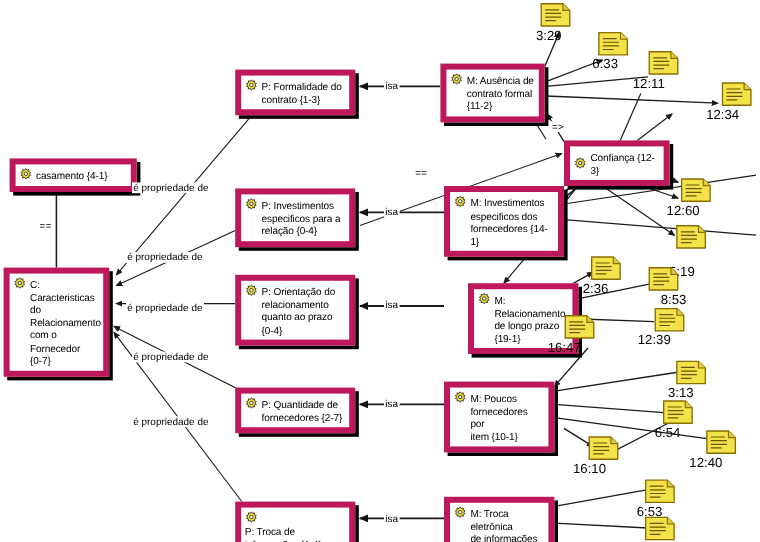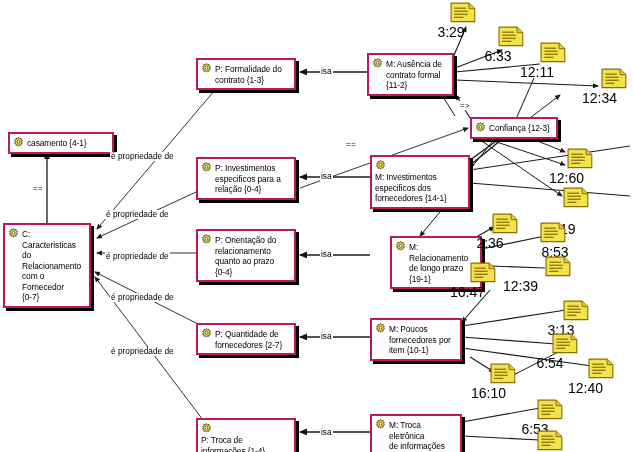--- a/index.html
+++ b/index.html
@@ -11,21 +11,21 @@
     position:relative;
   }
   #canvas{position:absolute;left:0;top:0;width:633px;height:452px;}
   #edges{position:absolute;left:0;top:0;width:633px;height:452px;}
 
   
   .node{
     position:absolute;
     box-sizing:border-box;
     background:#ffffff;
-    border:2px solid #be185d;
+    border:5px solid #be185d;
     box-shadow:3px 3px 0 0 #000000;
     display:flex;
     align-items:flex-start;
     padding:3px 4px 3px 3px;
     line-height:10.5px;
   }
   .node .nlabel{
     font-size:8.4px;
     color:#000;
     letter-spacing:-0.1px;
@@ -36,23 +36,23 @@
     flex:0 0 auto;
     width:11px;height:11px;
     margin-right:3px;
     margin-top:0px;
   }
 
   
   .note{position:absolute;width:26px;height:21px;}
   .notecap{
     position:absolute;
-    font-size:14px;
+    font-size:11px;
     color:#000;
-    text-align:center;
+    text-align:right;
     white-space:nowrap;
   }
 
   
   .elabel{
     position:absolute;
     font-size:8.3px;
     color:#000;
     white-space:nowrap;
     background:#ffffff;
@@ -205,21 +205,21 @@
 contrato formal
 {11-2}</span>
       </div>
       <div class="node" style="left: 470px; top: 117px; width: 88px; min-height: 19px; align-items: center;">
         <svg class="gear" viewBox="0 0 16 16">
           <path d="M8 0.6 L9.4 2.6 L11.8 2.0 L11.6 4.4 L13.9 5.2 L12.4 7.0 L13.9 8.8 L11.6 9.6 L11.8 12.0 L9.4 11.4 L8 13.4 L6.6 11.4 L4.2 12.0 L4.4 9.6 L2.1 8.8 L3.6 7.0 L2.1 5.2 L4.4 4.4 L4.2 2.0 L6.6 2.6 Z" fill="#f5e03c" stroke="#111" stroke-width="0.9" stroke-linejoin="round"></path>
           <circle cx="8" cy="7" r="2.1" fill="#ffffff" stroke="#111" stroke-width="0.9"></circle>
         </svg>
         <span class="nlabel">Confiança {12-3}</span>
       </div>
-      <div class="node" style="left: 370px; top: 155px; width: 100px; min-height: 39px; flex-direction: column;">
+      <div class="node" style="left: 370px; top: 155px; width: 100px; min-height: 39px;">
         <svg class="gear" viewBox="0 0 16 16">
           <path d="M8 0.6 L9.4 2.6 L11.8 2.0 L11.6 4.4 L13.9 5.2 L12.4 7.0 L13.9 8.8 L11.6 9.6 L11.8 12.0 L9.4 11.4 L8 13.4 L6.6 11.4 L4.2 12.0 L4.4 9.6 L2.1 8.8 L3.6 7.0 L2.1 5.2 L4.4 4.4 L4.2 2.0 L6.6 2.6 Z" fill="#f5e03c" stroke="#111" stroke-width="0.9" stroke-linejoin="round"></path>
           <circle cx="8" cy="7" r="2.1" fill="#ffffff" stroke="#111" stroke-width="0.9"></circle>
         </svg>
         <span class="nlabel">M: Investimentos
 especificos dos
 fornecedores {14-1}</span>
       </div>
       <div class="node" style="left: 390px; top: 236px; width: 92px; min-height: 39px; justify-content: space-between;">
         <svg class="gear" viewBox="0 0 16 16">
@@ -341,21 +341,21 @@
       <div class="note" style="left: 545px; top: 256px;"><svg viewBox="0 0 30 24" width="26" height="21">
           <path d="M1.2,1.2 H22 L28.6,7.6 V22.6 H1.2 Z" fill="#f3e24a" stroke="#8a6d00" stroke-width="1.3" stroke-linejoin="round"></path>
           <path d="M22,1.2 V7.6 H28.6" fill="#ded03a" stroke="#8a6d00" stroke-width="1.1" stroke-linejoin="round"></path>
           <g stroke="#6b5400" stroke-width="1.15" stroke-linecap="round">
             <line x1="5.5" y1="7" x2="18" y2="7"></line>
             <line x1="5.5" y1="10.5" x2="20" y2="10.5"></line>
             <line x1="5.5" y1="14" x2="20" y2="14"></line>
             <line x1="5.5" y1="17.5" x2="15" y2="17.5"></line>
           </g>
         </svg></div>
-      <div class="notecap" style="left: 503px; top: 278px; width: 34px;">12:39</div>
+      <div class="notecap" style="left: 525px; top: 278px; width: 34px;">12:39</div>
       <div class="note" style="left: 470px; top: 262px;"><svg viewBox="0 0 30 24" width="26" height="21">
           <path d="M1.2,1.2 H22 L28.6,7.6 V22.6 H1.2 Z" fill="#f3e24a" stroke="#8a6d00" stroke-width="1.3" stroke-linejoin="round"></path>
           <path d="M22,1.2 V7.6 H28.6" fill="#ded03a" stroke="#8a6d00" stroke-width="1.1" stroke-linejoin="round"></path>
           <g stroke="#6b5400" stroke-width="1.15" stroke-linecap="round">
             <line x1="5.5" y1="7" x2="18" y2="7"></line>
             <line x1="5.5" y1="10.5" x2="20" y2="10.5"></line>
             <line x1="5.5" y1="14" x2="20" y2="14"></line>
             <line x1="5.5" y1="17.5" x2="15" y2="17.5"></line>
           </g>
         </svg></div>

